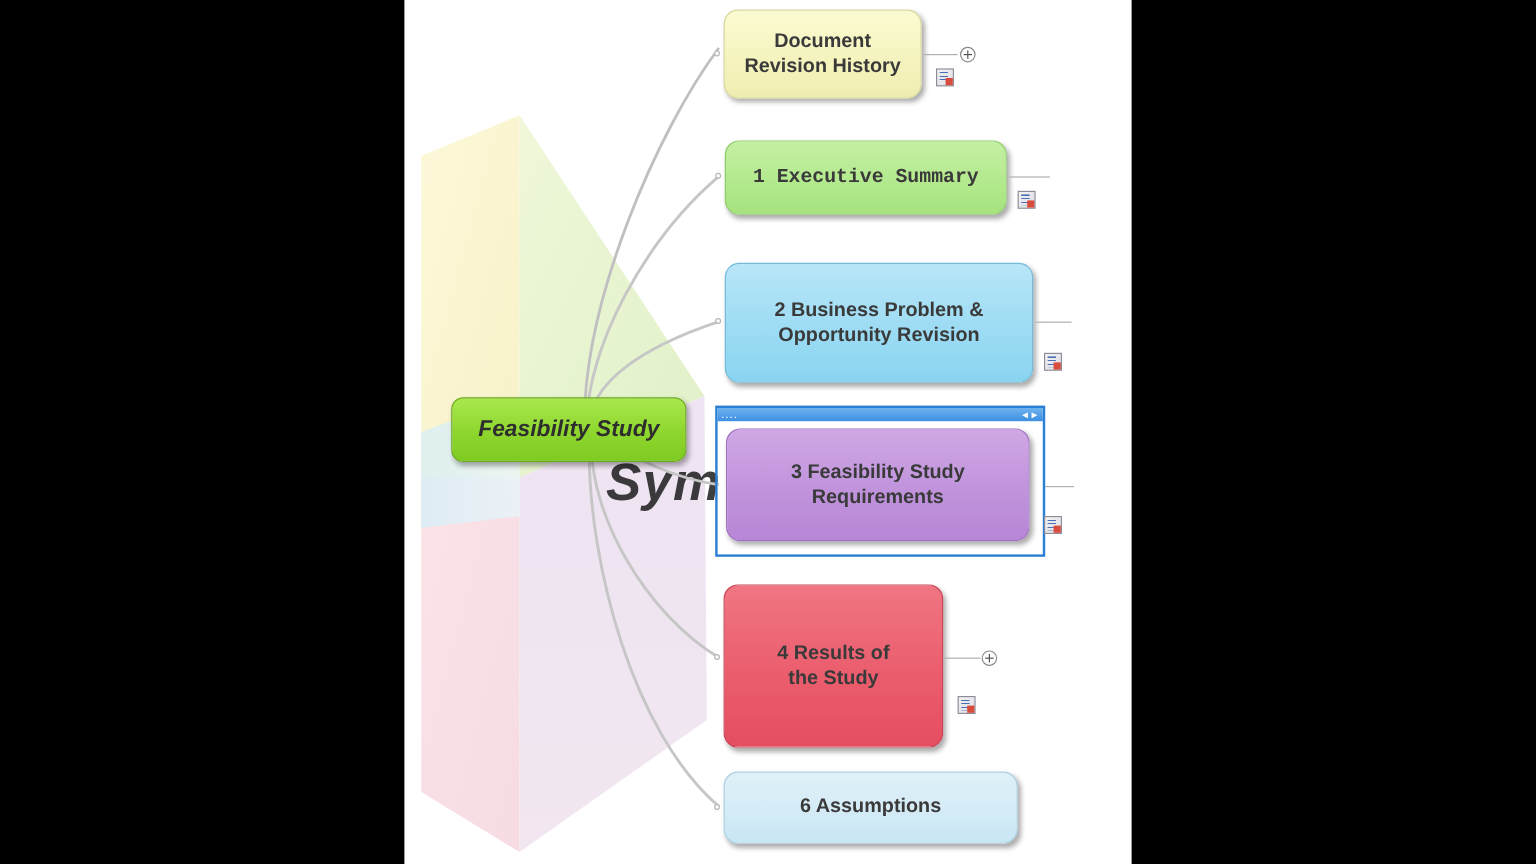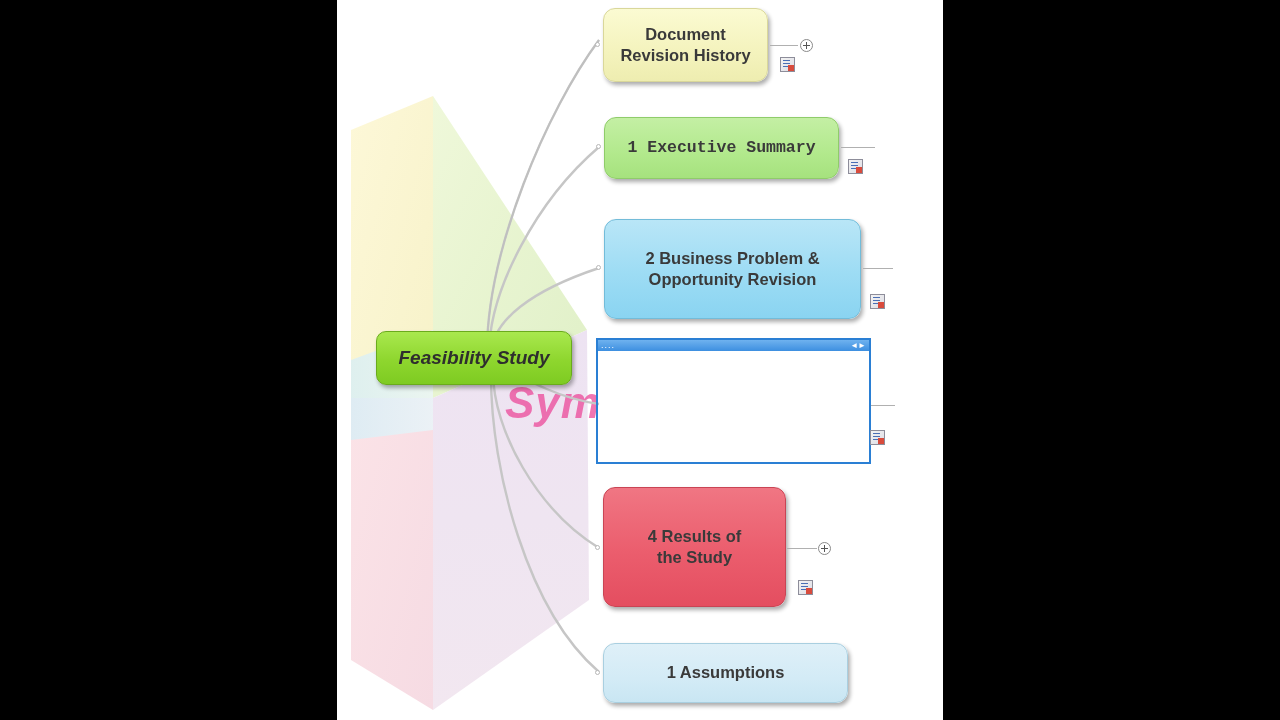--- a/index.html
+++ b/index.html
@@ -36,21 +36,21 @@
     pointer-events: none;
   }
   .watermark {
     position: absolute;
     left: 168px;
     top: 378px;
     font-family: "Liberation Sans", sans-serif;
     font-size: 44px;
     font-weight: bold;
     font-style: italic;
-    color: #ec4899;
+    color: #000000;
     opacity: 0.75;
     letter-spacing: 1px;
     user-select: none;
   }
   
   .curves {
     position: absolute;
     left: 0;
     top: 0;
     width: 606px;
@@ -120,21 +120,21 @@
     width: 253px;
     height: 94px;
     background: linear-gradient(180deg, #cfa8e4 0%, #c093dc 55%, #b786d6 100%);
     border: 1px solid #a071c0;
     font-size: 16.5px;
   }
   .n-results {
     left: 266px;
     top: 487px;
     width: 183px;
-    height: 120px;
+    height: 136px;
     background: linear-gradient(180deg, #f07683 0%, #eb5d6d 55%, #e44e60 100%);
     border: 1px solid #c94454;
     font-size: 16.5px;
   }
   .n-assumptions {
     left: 266px;
     top: 643px;
     width: 245px;
     height: 60px;
     background: linear-gradient(180deg, #dff0f8 0%, #d3ebf6 60%, #c9e6f3 100%);
@@ -326,33 +326,39 @@
     <div class="bullet" style="left:259px; top:265px;"></div>
     <div class="stub" style="left:526px; top:268px; width:30px;"></div>
     <div class="note-icon" style="left:533px; top:294px;"></div>
 
     <div class="selection">
       <div class="sel-titlebar">
         <span class="sel-dots">....</span>
         <span class="sel-arrows">◄►</span>
       </div>
     </div>
+    <div class="node n-feasibility">
+      <span class="txt">
+        <span>3  Feasibility Study</span><br>
+        <span>Requirements</span>
+      </span>
+    </div>
     <div class="stub" style="left:534px; top:405px; width:24px;"></div>
     <div class="note-icon" style="left:533px; top:430px;"></div>
 
     <div class="node n-results">
       <span class="txt">
         <span>4  Results of</span><br>
         <span>the Study</span>
       </span>
     </div>
     <div class="bullet" style="left:258px; top:545px;"></div>
     <div class="stub" style="left:450px; top:548px; width:30px;"></div>
     <div class="plus-btn" style="left:481px; top:542px;"></div>
     <div class="note-icon" style="left:461px; top:580px;"></div>
 
     <div class="node n-assumptions">
-      <span class="txt">1  Assumptions</span>
+      <span class="txt">6  Assumptions</span>
     </div>
     <div class="bullet" style="left:258px; top:670px;"></div>
 
   </div>
 </div>
 
 </body></html>

